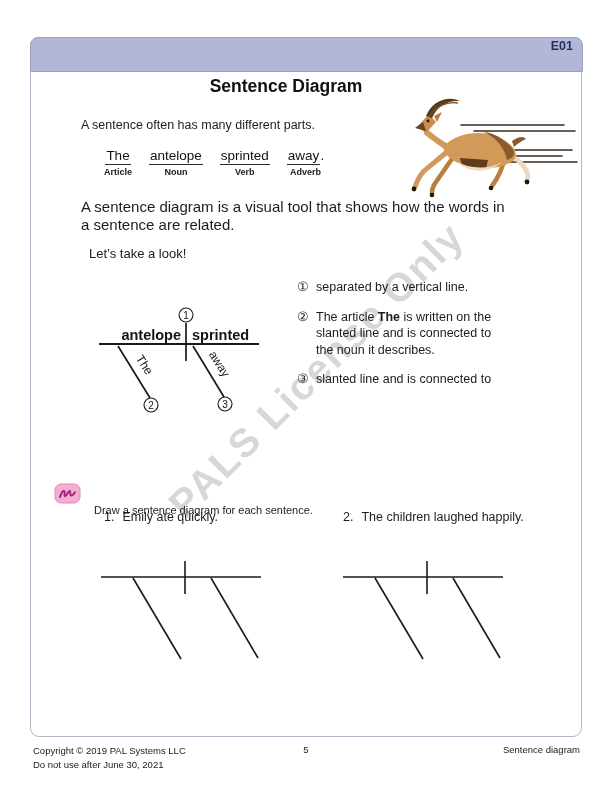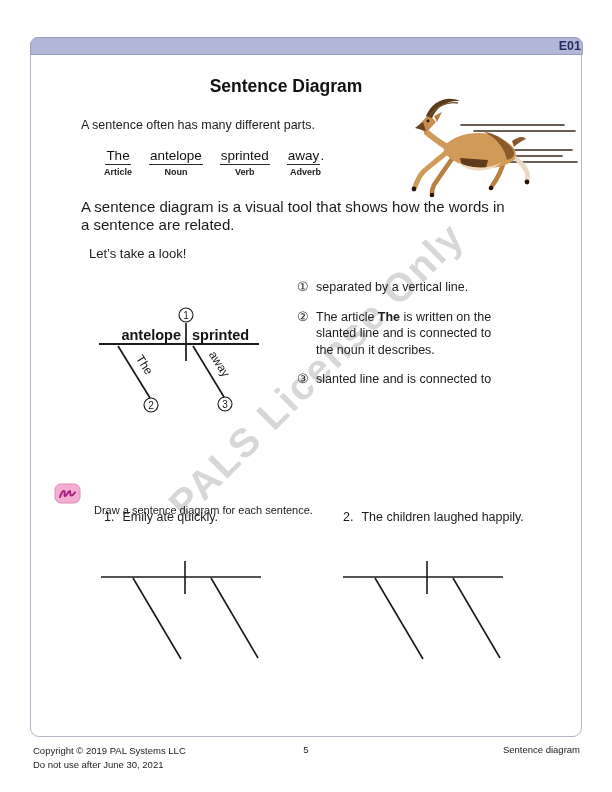--- a/index.html
+++ b/index.html
@@ -12,23 +12,23 @@
     transform:rotate(-45deg); transform-origin:0 0;
     font-size:40px; font-weight:bold; letter-spacing:2px;
     color:rgba(150,150,158,0.38); white-space:nowrap; z-index:0;
   }
 
   .content-box {
     position:absolute; left:30px; top:37px; width:552px; height:700px;
     border:1.5px solid #b3b7c9; border-radius:9px; background:transparent; z-index:1;
   }
   .header-bar {
-    position:absolute; left:-1px; top:-1px; width:553px; height:18px;
+    position:absolute; left:-1px; top:-1px; width:553px; height:35px;
     background:#b2b7d8; border:1px solid #9ba0bf; border-radius:8px 8px 0 0;
-    text-align:right; line-height:17px; padding-right:1px;
+    text-align:right; line-height:17px; padding-right:9px;
     font-size:12.5px; font-weight:bold; color:#232f64;
   }
   .title {
     position:absolute; left:0; top:38px; width:100%; padding-right:40px;
     text-align:center; font-size:17.5px; font-weight:bold; color:#111;
   }
   .intro { position:absolute; left:50px; top:80px; font-size:12.5px; }
 
   .example-sentence { position:absolute; left:73px; top:108px; display:flex; gap:17px; }
   .word-col { display:inline-block; text-align:center; }

